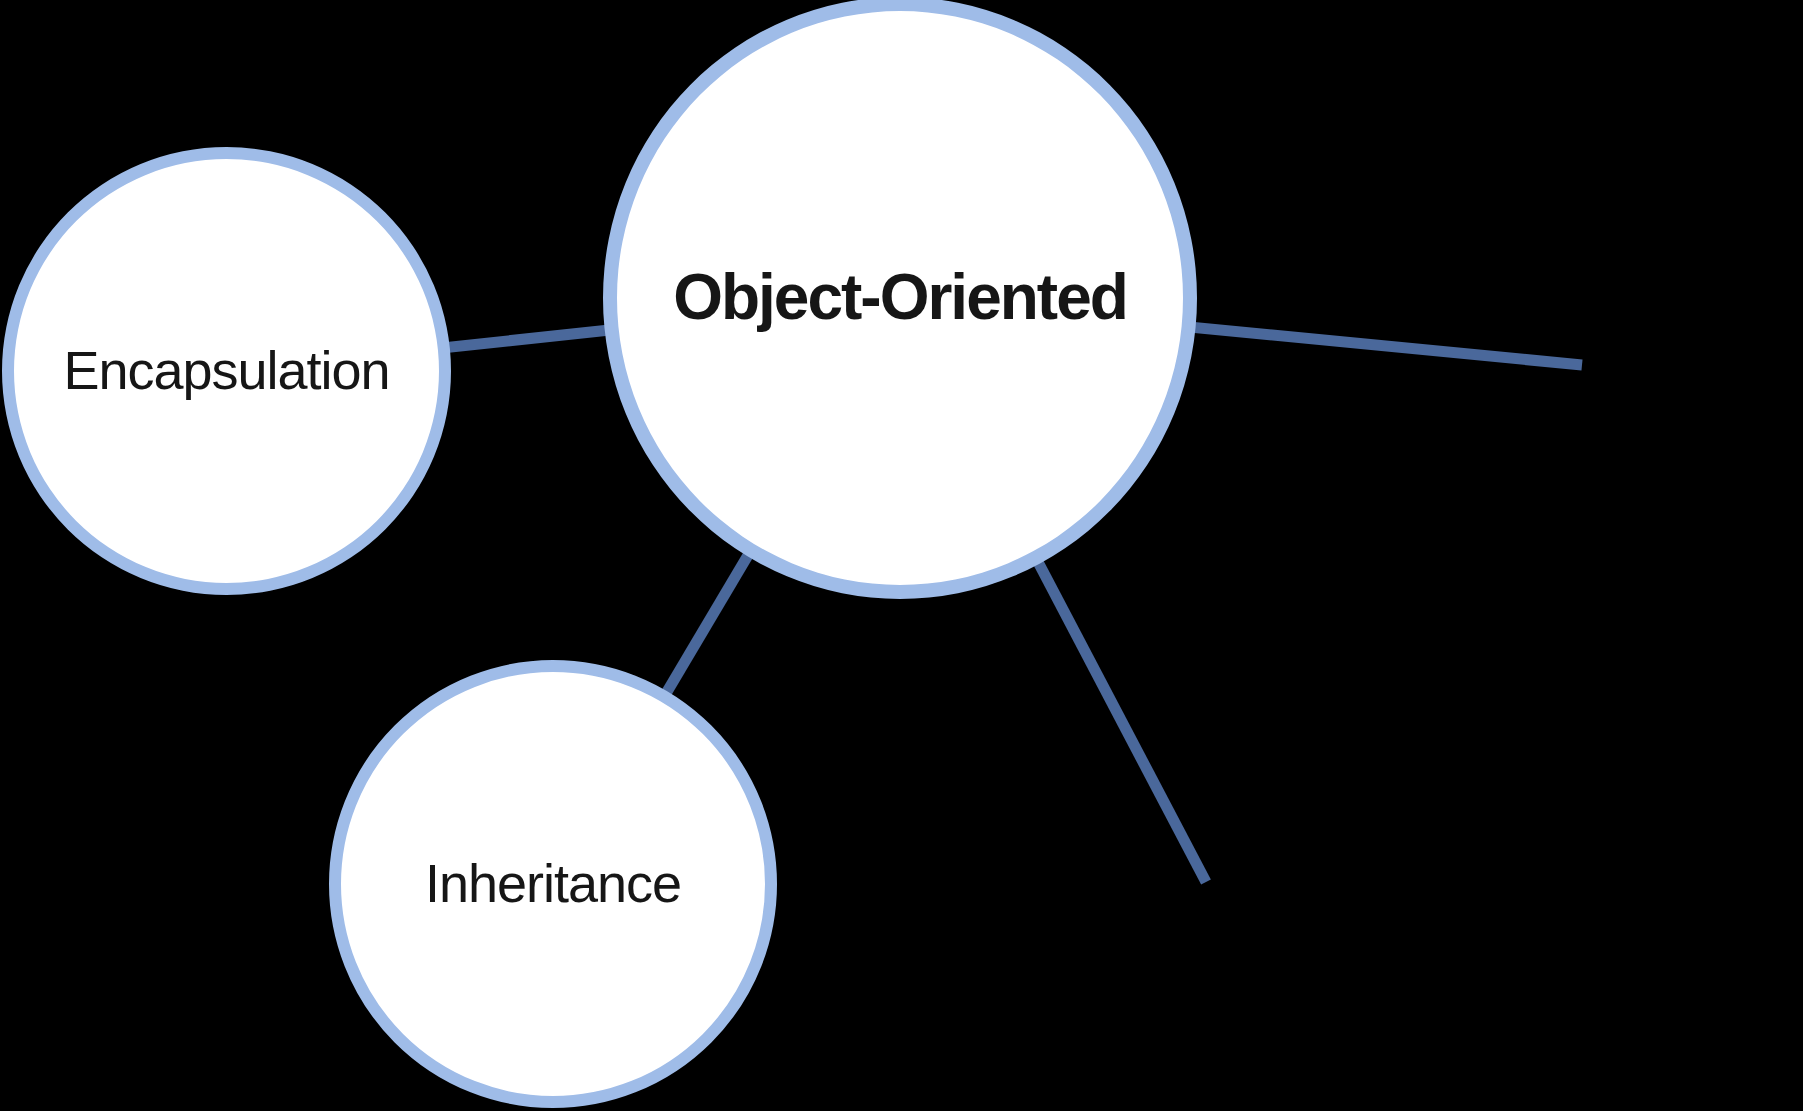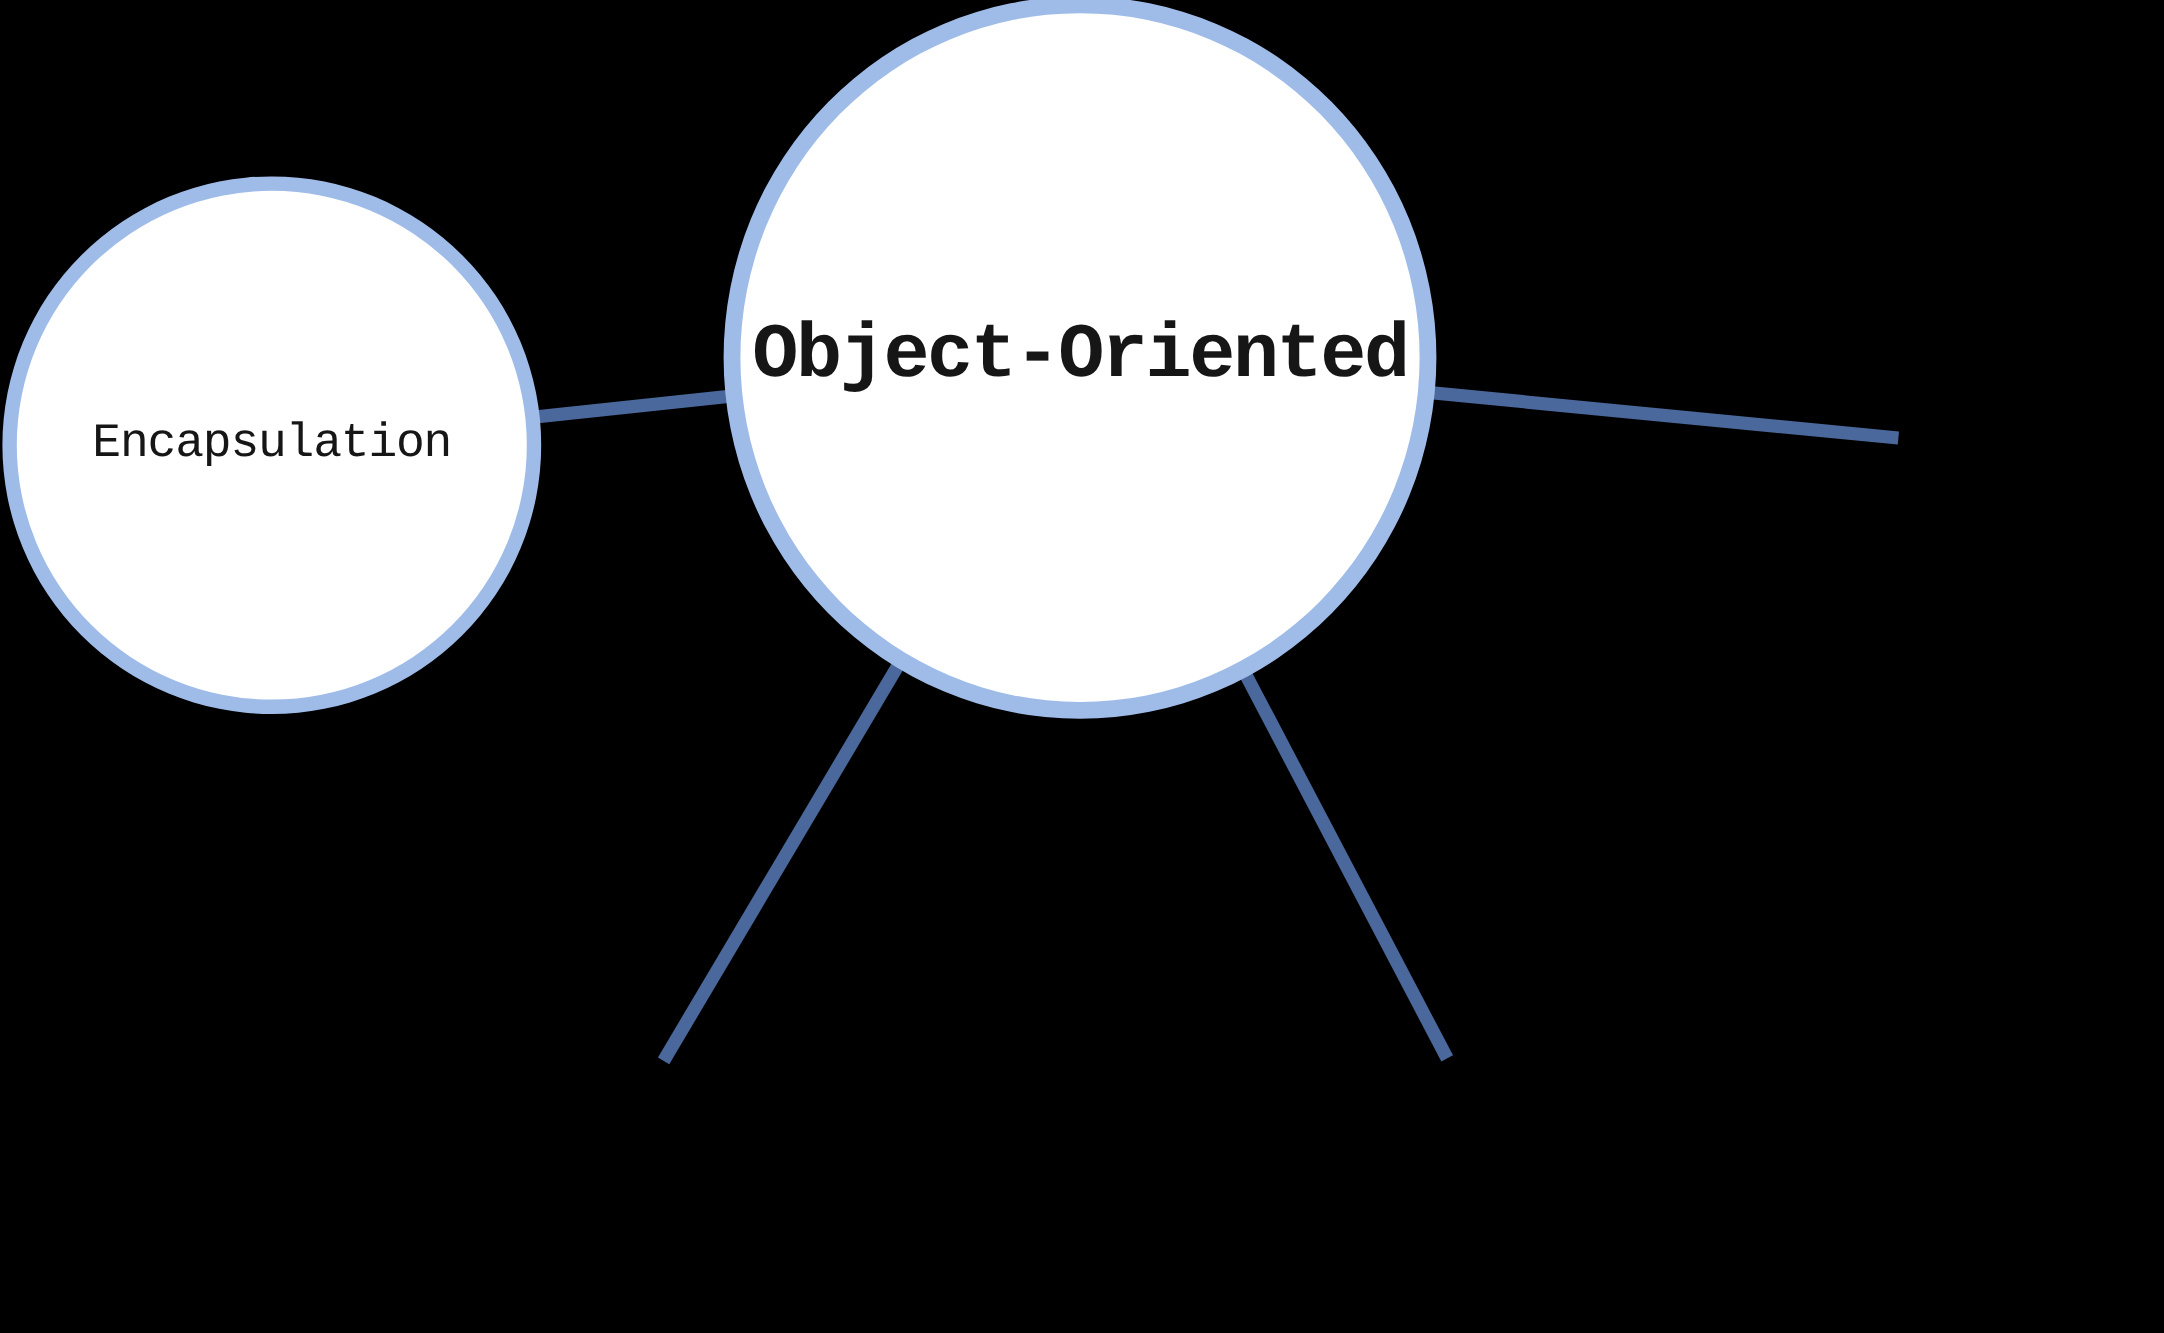--- a/index.html
+++ b/index.html
@@ -6,21 +6,21 @@
     margin: 0;
     padding: 0;
     background: #000;
   }
   #canvas {
     position: relative;
     width: 1803px;
     height: 1111px;
     background: var(--bg, #000);
     overflow: hidden;
-    font-family: Liberation Mono, monospace;
+    font-family: Liberation Sans, sans-serif;
   }
   #connector-layer {
     position: absolute;
     left: 0;
     top: 0;
     width: 1803px;
     height: 1111px;
   }
   #connector-layer line {
     stroke: var(--connector, #4A689B);
@@ -32,21 +32,21 @@
     background: var(--node-fill, #fff);
     border: 12px solid var(--node-border, #9FBCE8);
     box-sizing: border-box;
     display: flex;
     align-items: center;
     justify-content: center;
     text-align: center;
     color: var(--text, #161616);
   }
   .node .label {
-    font-size: 40px;
+    font-size: 54px;
     letter-spacing: -1px;
     line-height: 1.1;
     white-space: nowrap;
   }
   #node-oop {
     left: 603px;
     top: -3px;
     width: 594px;
     height: 602px;
     border-width: 14px;
@@ -78,15 +78,18 @@
     <div class="label">
       <div>Object-Oriented</div>
     </div>
   </div>
 
   <div class="node" id="node-encapsulation">
     <div class="label">Encapsulation</div>
   </div>
 
 
+  <div class="node" id="node-inheritance">
+    <div class="label">Inheritance</div>
+  </div>
 
 
 </div>
 
 </body></html>

